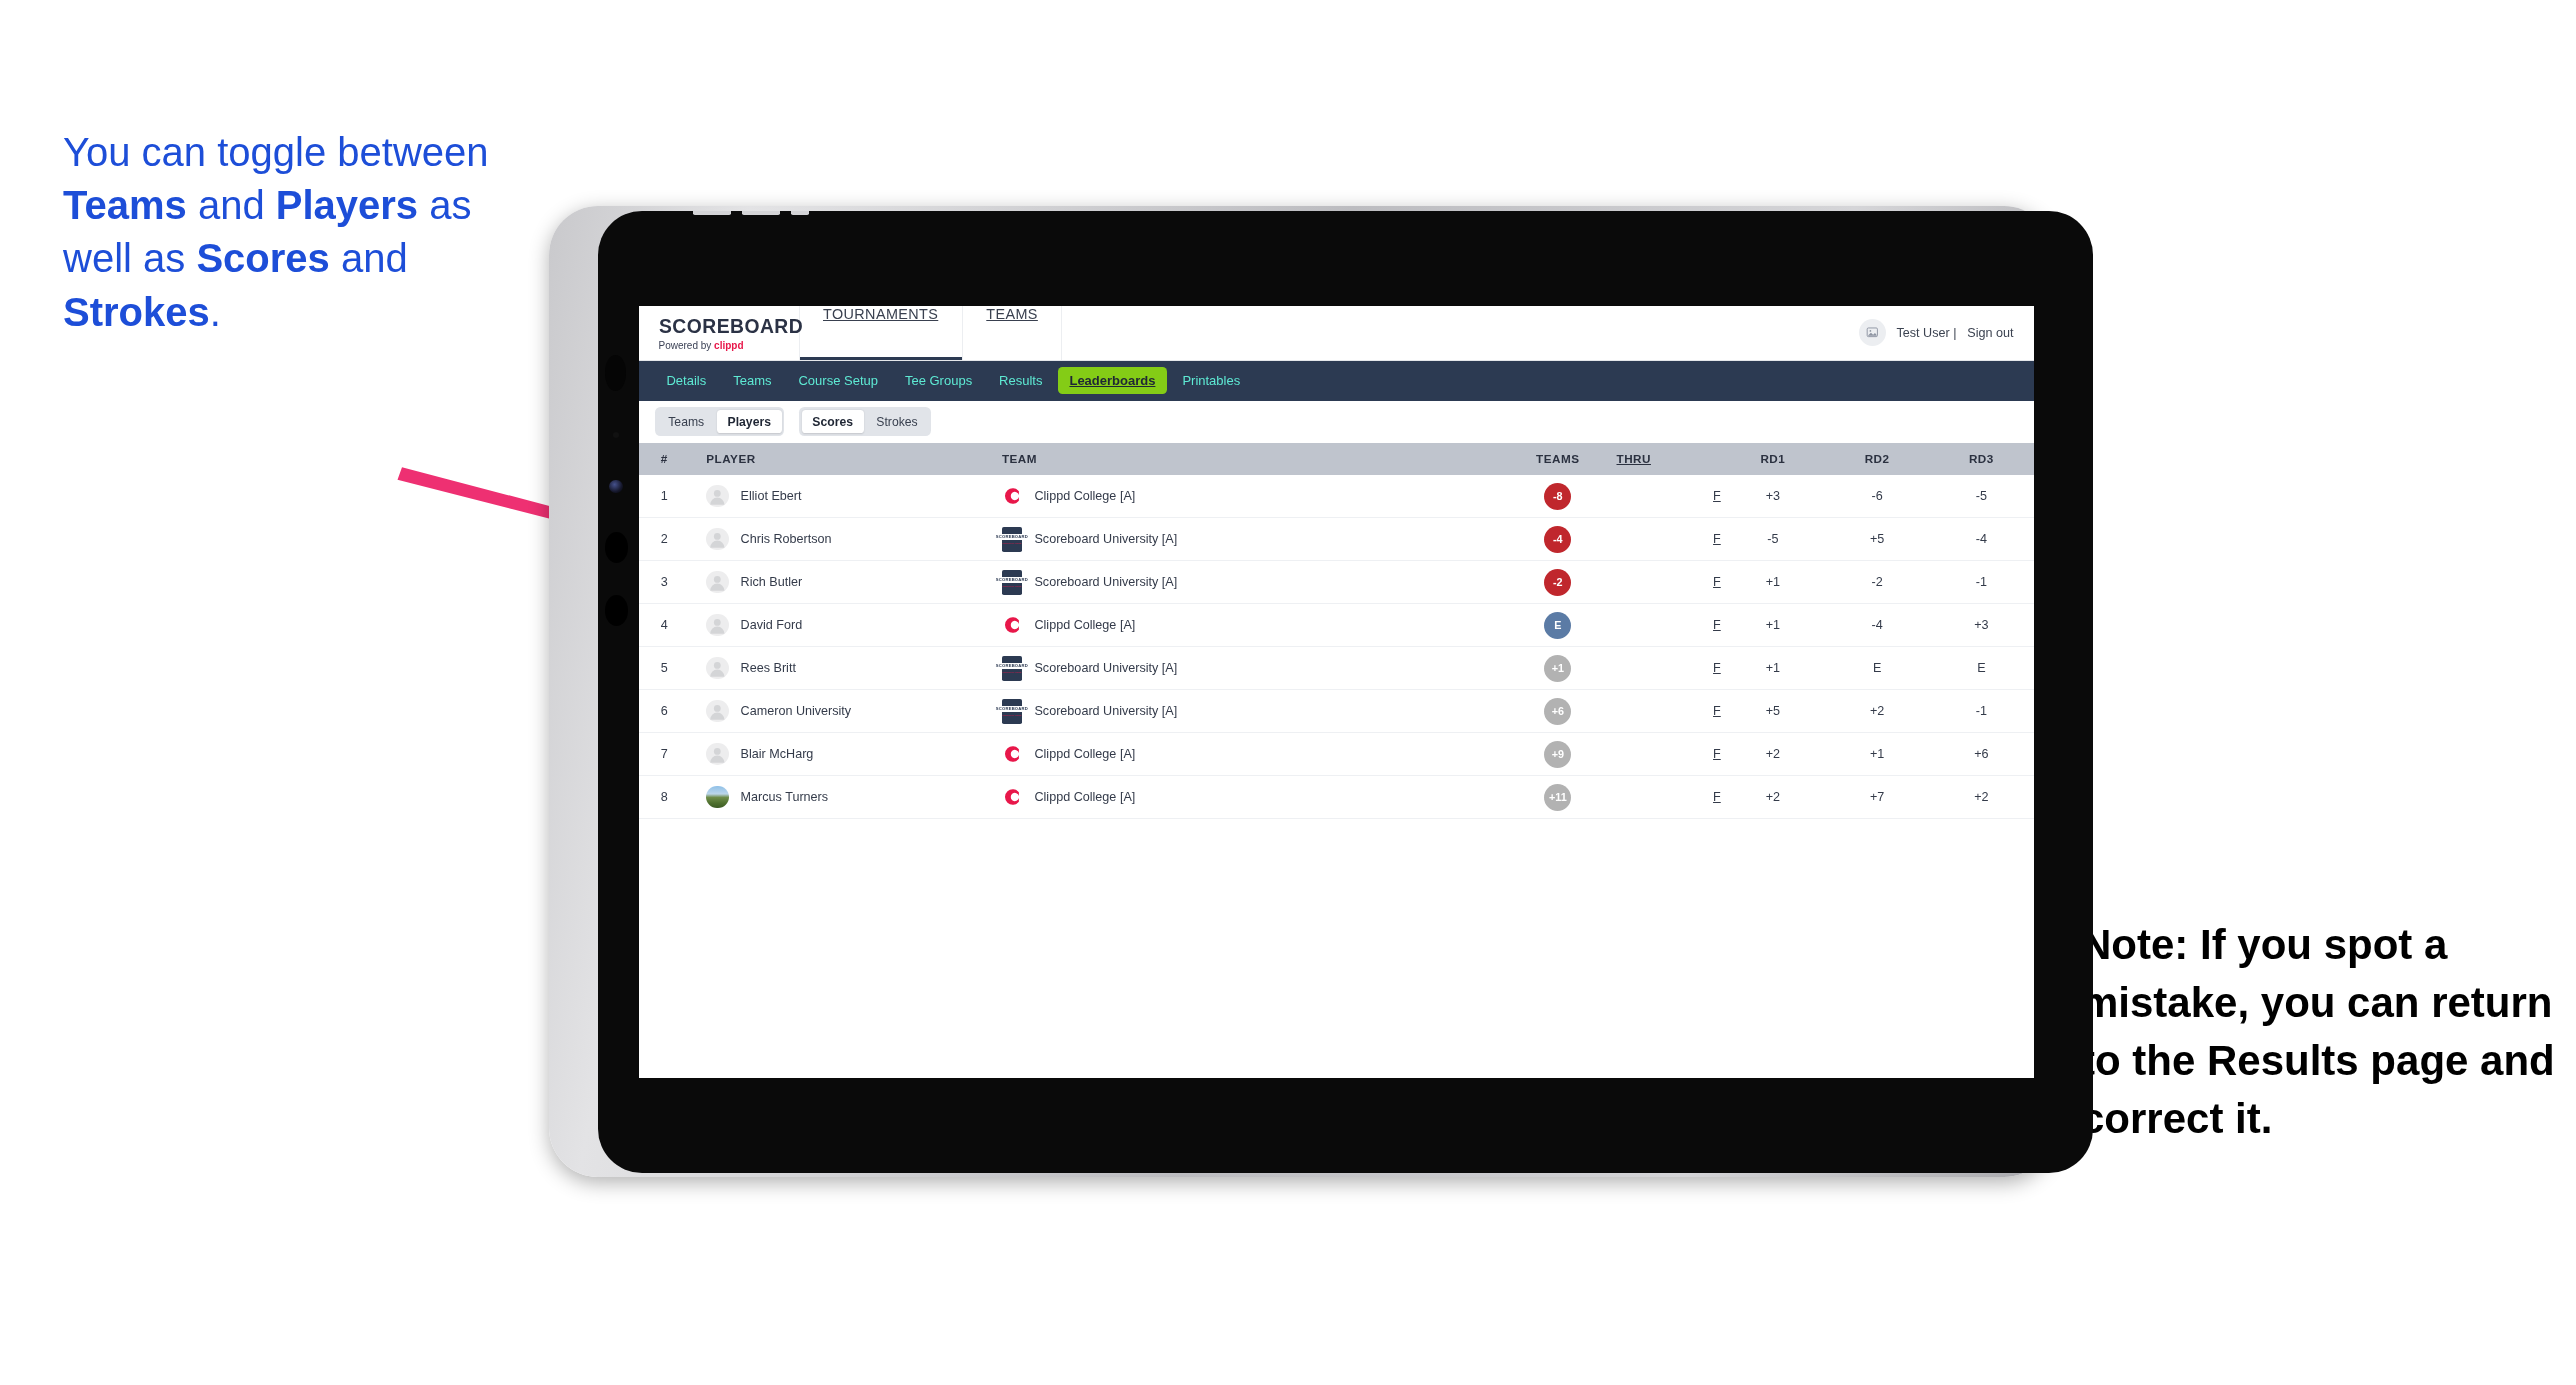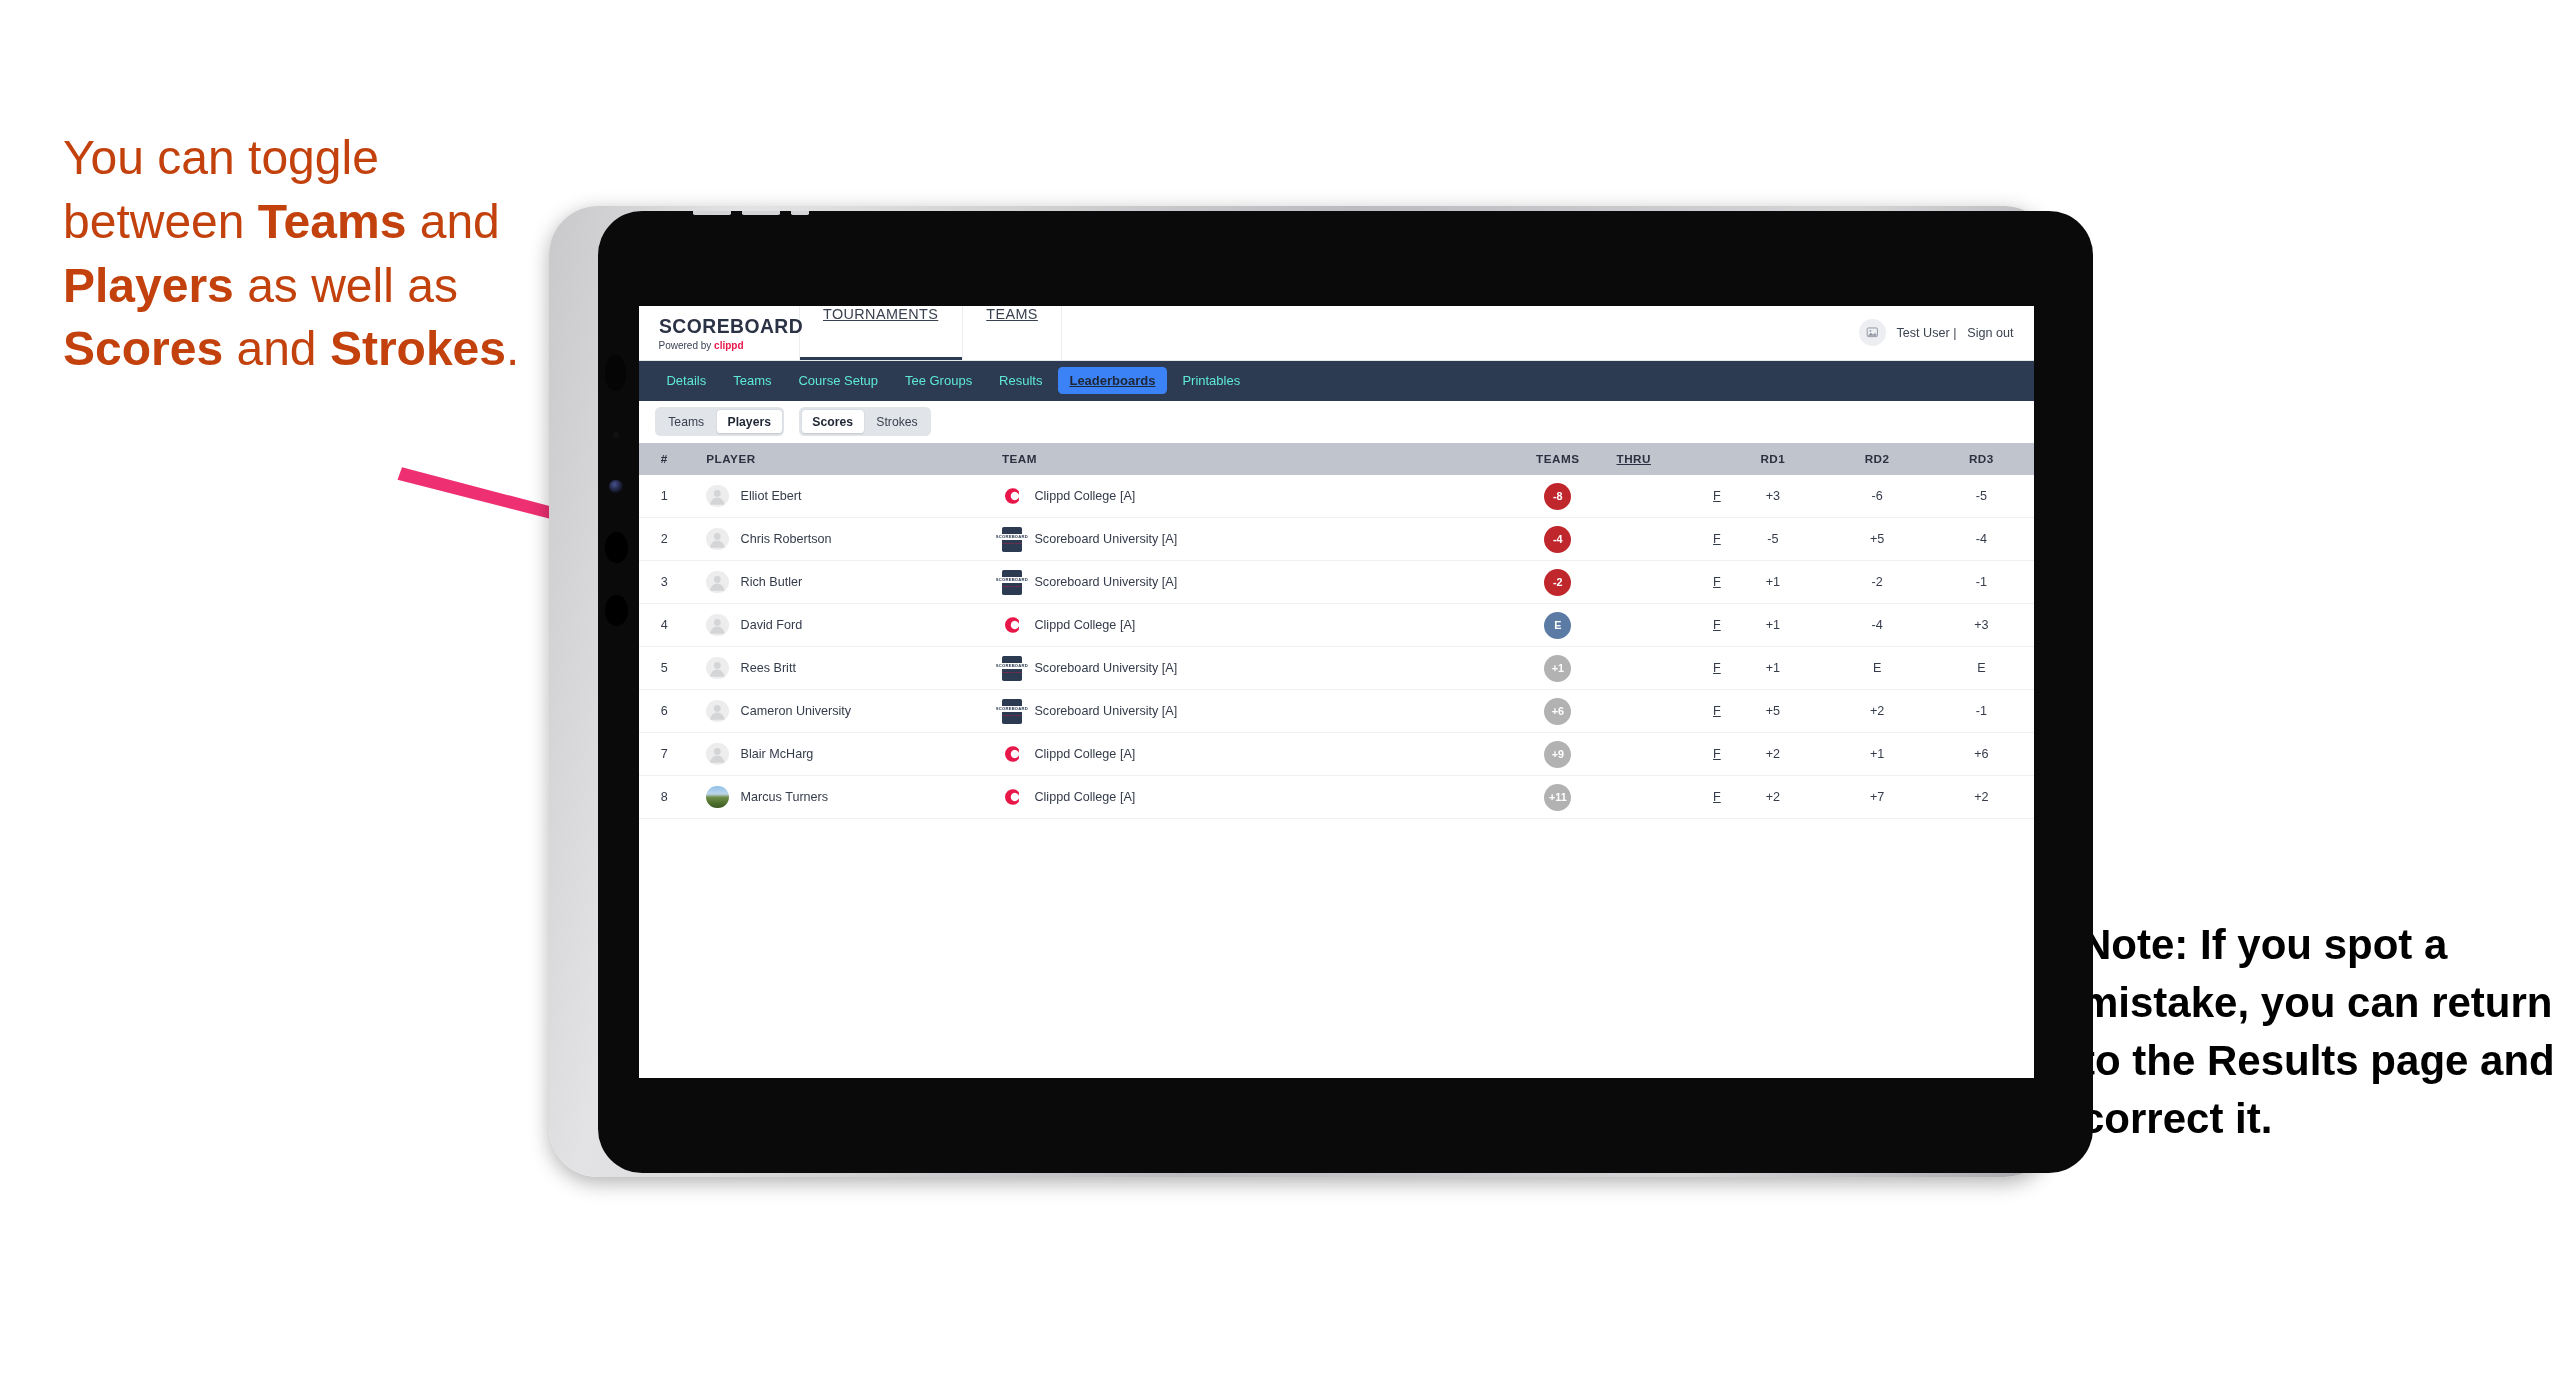--- a/index.html
+++ b/index.html
@@ -6,21 +6,21 @@
   html,body{margin:0;padding:0;}
   body{
     width:2576px;height:1386px;background:#ffffff;
     font-family:"Liberation Sans", sans-serif;
     overflow:hidden;position:relative;
   }
 
   
   #left-annotation{
     position:absolute;left:63px;top:126px;width:470px;
-    font-size:48px;line-height:1.33;color:#c2410c;
+    font-size:40px;line-height:1.33;color:#1d4ed8;
     font-family:"Liberation Sans", sans-serif;
   }
   #left-annotation b{font-weight:bold;}
 
   
   #right-annotation{
     position:absolute;left:2081px;top:916px;width:492px;
     font-size:42px;line-height:1.38;color:#000;font-weight:bold;
   }
 
@@ -85,21 +85,21 @@
                 padding:0 23.5px;border-bottom:0.9px solid #eef0f3;position:relative;}
   #tourn-logo{width:23.5px;height:23.5px;margin-right:12.6px;}
   #tourn-name{font-size:18px;color:#222834;}
   #tourn-gender{font-size:16.3px;color:#97a0b0;margin-left:8.1px;}
   #cancel-btn{margin-left:auto;display:flex;align-items:center;gap:8.1px;
               font-size:14.4px;color:#3c4351;cursor:pointer;}
 
   
   #tabbar{height:40px;background:#2c3a52;display:flex;align-items:center;padding:0 16.3px;gap:3.6px;}
   .tab{font-size:13px;color:#5eead4;padding:6.3px 11.7px;border-radius:4.5px;cursor:pointer;}
-  .tab.active{background:#3b82f6;color:#1f2634;text-decoration:underline;font-weight:bold;}
+  .tab.active{background:#84cc16;color:#1f2634;text-decoration:underline;font-weight:bold;}
 
   
   #toggles{height:42px;background:#fff;display:flex;align-items:center;padding:0 16.3px;gap:14.4px;}
   .seg{display:flex;background:#e1e4e9;border-radius:5.4px;padding:2.7px;gap:1.8px;}
   .seg-btn{font-size:12.2px;color:#39404f;padding:4.5px 10.8px;border-radius:3.6px;cursor:pointer;white-space:nowrap;}
   .seg-btn.active{background:#fff;color:#1f2634;font-weight:bold;box-shadow:0 0.9px 1.8px rgba(0,0,0,.13);}
 
   
   #lb-table{width:100%;border-collapse:collapse;table-layout:fixed;}
   #lb-table thead th{background:#bfc4cd;color:#2b3140;font-size:11.7px;font-weight:bold;

